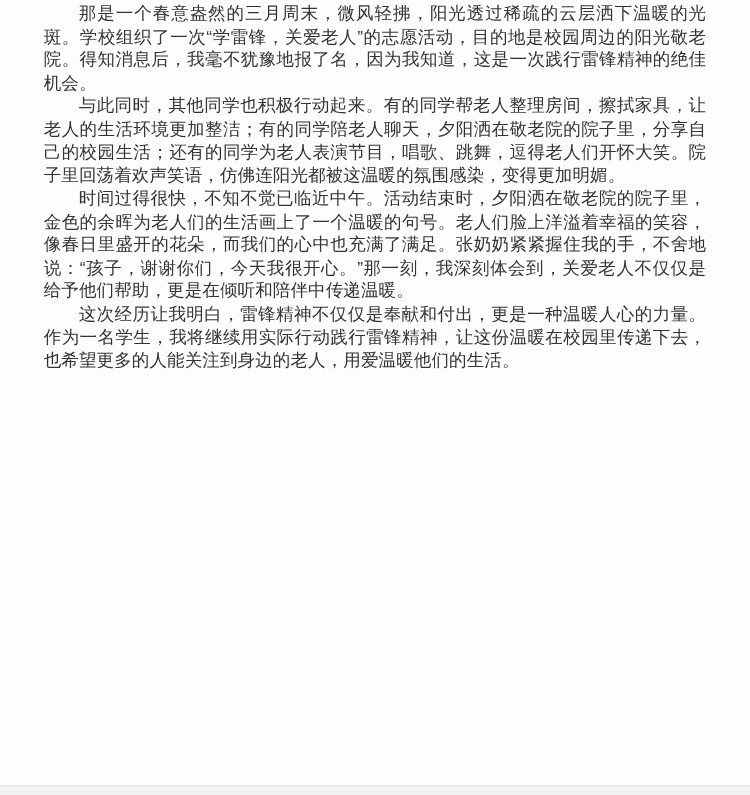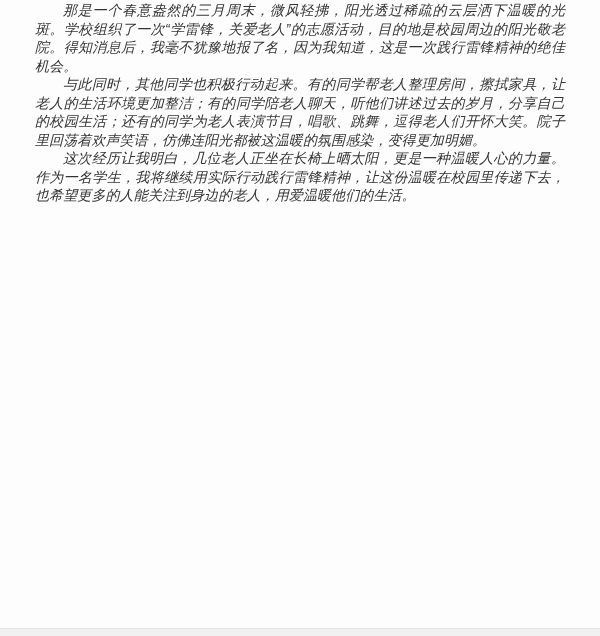--- a/index.html
+++ b/index.html
@@ -12,21 +12,20 @@
     height: 636px;
     overflow: hidden;
     background: #fdfdfd;
     font-family: "Liberation Sans", sans-serif;
   }
   .page {
     position: relative;
     width: 600px;
     height: 636px;
     background: #fdfdfd;
-    font-style: italic;
   }
   
   .essay {
     position: absolute;
     top: 1px;
     left: 35px;
     width: 530px;
     color: #333333;
   }
   .essay p {
@@ -51,19 +50,20 @@
     border-top: 1px solid #e2e2e2;
   }
 </style>
 </head>
 <body>
 
 <div class="page">
 
   <div class="essay">
     <p>那是一个春意盎然的三月周末，微风轻拂，阳光透过稀疏的云层洒下温暖的光斑。学校组织了一次“学雷锋，关爱老人”的志愿活动，目的地是校园周边的阳光敬老院。得知消息后，我毫不犹豫地报了名，因为我知道，这是一次践行雷锋精神的绝佳机会。</p>
-    <p>与此同时，其他同学也积极行动起来。有的同学帮老人整理房间，擦拭家具，让老人的生活环境更加整洁；有的同学陪老人聊天，听他们讲述过去的岁月，分享自己的校园生活；还有的同学为老人表演节目，唱歌、跳舞，逗得老人们开怀大笑。院子里回荡着欢声笑语，仿佛连阳光都被这温暖的氛围感染，变得更加明媚。</p>
-    <p>这次经历让我明白，几位老人正坐在长椅上晒太阳，更是一种温暖人心的力量。作为一名学生，我将继续用实际行动践行雷锋精神，让这份温暖在校园里传递下去，也希望更多的人能关注到身边的老人，用爱温暖他们的生活。</p>
+    <p>与此同时，其他同学也积极行动起来。有的同学帮老人整理房间，擦拭家具，让老人的生活环境更加整洁；有的同学陪老人聊天，夕阳洒在敬老院的院子里，分享自己的校园生活；还有的同学为老人表演节目，唱歌、跳舞，逗得老人们开怀大笑。院子里回荡着欢声笑语，仿佛连阳光都被这温暖的氛围感染，变得更加明媚。</p>
+    <p>时间过得很快，不知不觉已临近中午。活动结束时，夕阳洒在敬老院的院子里，金色的余晖为老人们的生活画上了一个温暖的句号。老人们脸上洋溢着幸福的笑容，像春日里盛开的花朵，而我们的心中也充满了满足。张奶奶紧紧握住我的手，不舍地说：“孩子，谢谢你们，今天我很开心。”那一刻，我深刻体会到，关爱老人不仅仅是给予他们帮助，更是在倾听和陪伴中传递温暖。</p>
+    <p>这次经历让我明白，雷锋精神不仅仅是奉献和付出，更是一种温暖人心的力量。作为一名学生，我将继续用实际行动践行雷锋精神，让这份温暖在校园里传递下去，也希望更多的人能关注到身边的老人，用爱温暖他们的生活。</p>
   </div>
 
   <div class="bottom-bar"></div>
 
 </div>
 
 </body></html>

